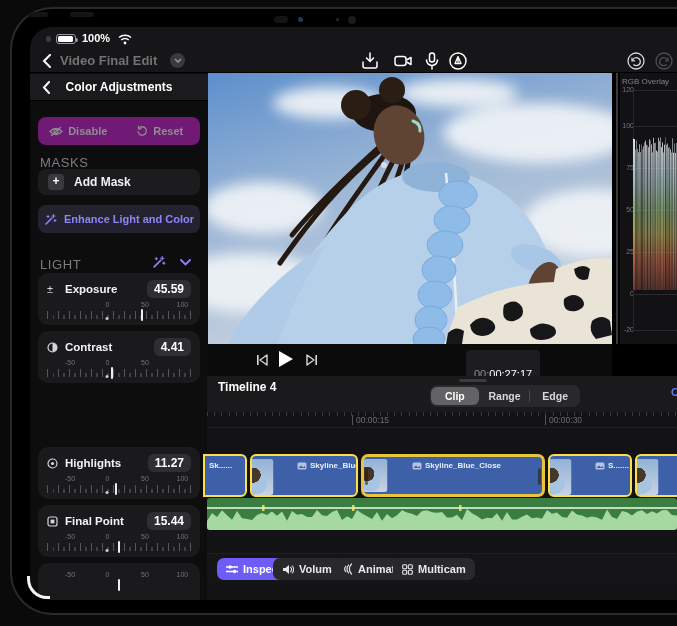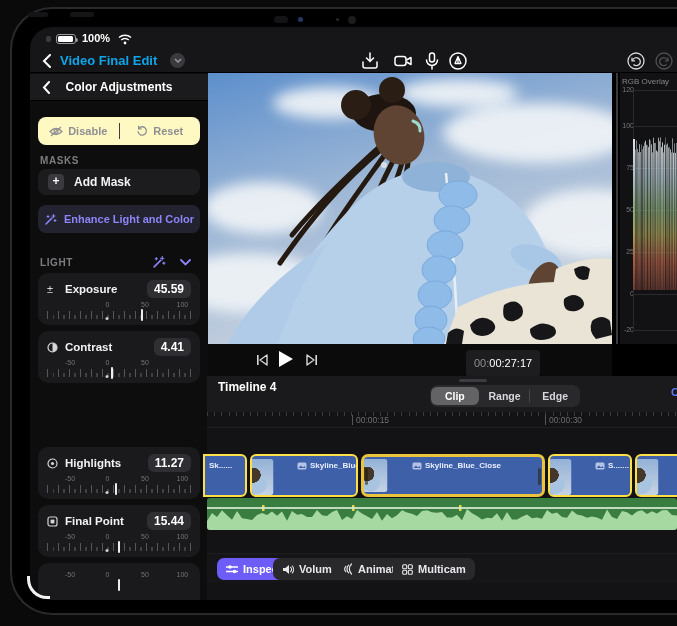--- a/index.html
+++ b/index.html
@@ -17,31 +17,31 @@
           border-left:3px solid rgba(255,255,255,.95);border-bottom:3px solid rgba(255,255,255,.95);
           border-radius:0 0 0 20px;pointer-events:none;}
   
   .statusbar{position:absolute;left:0;top:0;width:647px;height:22px;background:#161618;}
   .battery{position:absolute;left:24px;top:7px;width:20px;height:10px;border:1px solid #9a9a9e;border-radius:3px;}
   .battery i{position:absolute;left:1px;top:1px;bottom:1px;width:15px;background:#fff;border-radius:1.5px;}
   .battery b{position:absolute;right:-3px;top:2.5px;width:2px;height:4px;background:#9a9a9e;border-radius:0 2px 2px 0;}
   .batnub{position:absolute;left:16px;top:9px;width:5px;height:6px;background:#3c3c3f;border-radius:2px;}
   .pct{position:absolute;left:50px;top:5px;color:#fff;font-size:11px;font-weight:700;}
   .navrow{position:absolute;left:0;top:22px;width:647px;height:24px;background:#161618;border-bottom:1px solid #000;}
-  .navtitle{position:absolute;left:30px;top:4px;color:#0ea5e9;font-size:13px;font-weight:700;}
+  .navtitle{position:absolute;left:30px;top:4px;color:#737373;font-size:13px;font-weight:700;}
   .dd-circle{position:absolute;left:140px;top:4px;width:15px;height:15px;border-radius:50%;background:#3a3a3e;}
   .icon-btn{position:absolute;top:2px;width:20px;height:20px;}
   
   .panel{position:absolute;left:0;top:46px;width:178px;height:527px;background:#0d0d0e;}
   .panel-head{position:absolute;left:0;top:1px;width:178px;height:27px;background:#1b1b1d;border-bottom:1px solid #000;}
   .panel-title{position:absolute;left:0;top:6px;width:178px;text-align:center;color:#fff;font-size:12px;font-weight:700;}
-  .btnrow{position:absolute;left:8px;top:44px;width:162px;height:28px;background:#fef9c3;border-radius:8px;display:flex;}
+  .btnrow{position:absolute;left:8px;top:44px;width:162px;height:28px;background:#701a75;border-radius:8px;display:flex;}
   .btnrow .half{flex:1;display:flex;align-items:center;justify-content:center;gap:5px;color:#8e8e93;font-size:11px;font-weight:600;}
   .btnrow .sep{width:1px;height:16px;background:#3e3e42;align-self:center;}
-  .sect-label{position:absolute;left:10px;color:#7c7c81;font-size:10px;font-weight:700;letter-spacing:.6px;}
+  .sect-label{position:absolute;left:10px;color:#7c7c81;font-size:13px;font-weight:400;letter-spacing:.6px;}
   .addmask{position:absolute;left:8px;top:96px;width:162px;height:26px;background:#1c1c1f;border-radius:8px;display:flex;align-items:center;}
   .pluschip{width:16px;height:16px;margin-left:10px;background:#3a3a3e;border-radius:4px;color:#fff;font-size:12px;line-height:15px;text-align:center;font-weight:700;}
   .addmask span{color:#f2f2f4;font-size:12px;font-weight:600;margin-left:10px;}
   .enhance{position:absolute;left:8px;top:132px;width:162px;height:28px;background:#232330;border-radius:8px;display:flex;align-items:center;justify-content:center;gap:7px;}
   .enhance span{color:var(--enhance-text,#8d85f7);font-size:11px;font-weight:700;}
   .lightrow{position:absolute;left:0;top:172px;width:178px;height:20px;margin-top:8px;}
   .lightrow .lbl{position:absolute;left:10px;top:4px;}
   .card{position:absolute;left:8px;width:162px;height:52px;background:#1a1a1d;border-radius:10px;padding:6px 9px 0 9px;}
   .card .row{display:flex;align-items:center;height:20px;}
   .p-icon{width:15px;color:#d6d6da;font-size:11px;display:inline-flex;align-items:center;}
@@ -61,21 +61,21 @@
   .viewer{position:absolute;left:178px;top:46px;width:404px;height:271px;overflow:hidden;background:#88a8cc;}
   .vdivider{position:absolute;left:586px;top:46px;width:2px;height:271px;background:#3a3a3d;}
   
   .scope{position:absolute;left:590px;top:46px;width:57px;height:271px;background:#121214;}
   .scope-title{position:absolute;left:2px;top:4px;color:#85858a;font-size:8px;}
   .scope-tick{position:absolute;width:14px;text-align:right;color:#77777c;font-size:7px;}
   .scope-grid{position:absolute;left:13px;width:44px;height:1px;background:#29292b;}
   .scope-axis{position:absolute;left:13px;top:17px;width:1px;height:240px;background:#29292b;}
   
   .transport{position:absolute;left:178px;top:317px;width:404px;height:32px;background:#0b0b0c;}
-  .timecode{position:absolute;left:258px;top:6px;background:#1d1d1f;border-radius:4px;padding:7px 8px;
+  .timecode{position:absolute;left:258px;top:6px;background:#1d1d1f;border-radius:4px;padding:18px 8px;
             font-family:"DejaVu Sans Mono",monospace;font-size:11px;}
   .timecode .dim{color:#8e8e93;} .timecode .br{color:#fff;}
   
   .timeline{position:absolute;left:177px;top:349px;width:470px;height:224px;background:#131315;}
   .tl-head{position:absolute;left:0;top:0;width:470px;height:36px;background:#1a1a1c;}
   .tl-name{position:absolute;left:11px;top:4px;color:#fff;font-size:12px;font-weight:700;}
   .tl-meta{position:absolute;left:11px;top:19px;color:#8e8e93;font-size:10px;}
   .drag-handle{position:absolute;left:252px;top:3px;width:28px;height:3px;border-radius:2px;background:#3c3c40;}
   .seg{position:absolute;left:223px;top:9px;width:150px;height:22px;background:#29292c;border-radius:7px;display:flex;align-items:center;}
   .seg .item{flex:1;text-align:center;color:#d8d8dc;font-size:10.5px;font-weight:600;line-height:18px;height:18px;margin:0 1px;}

